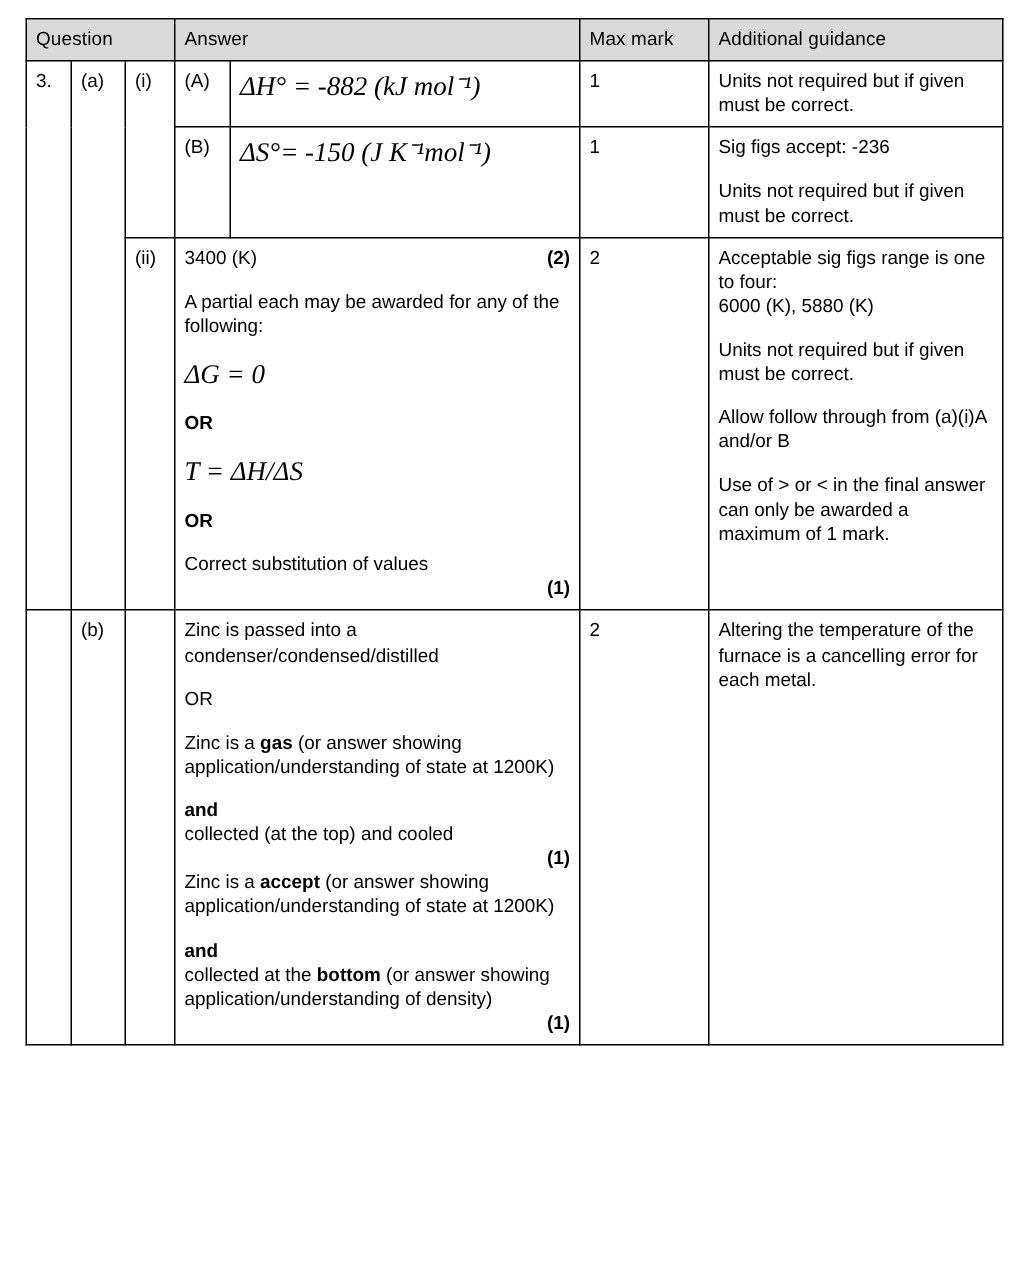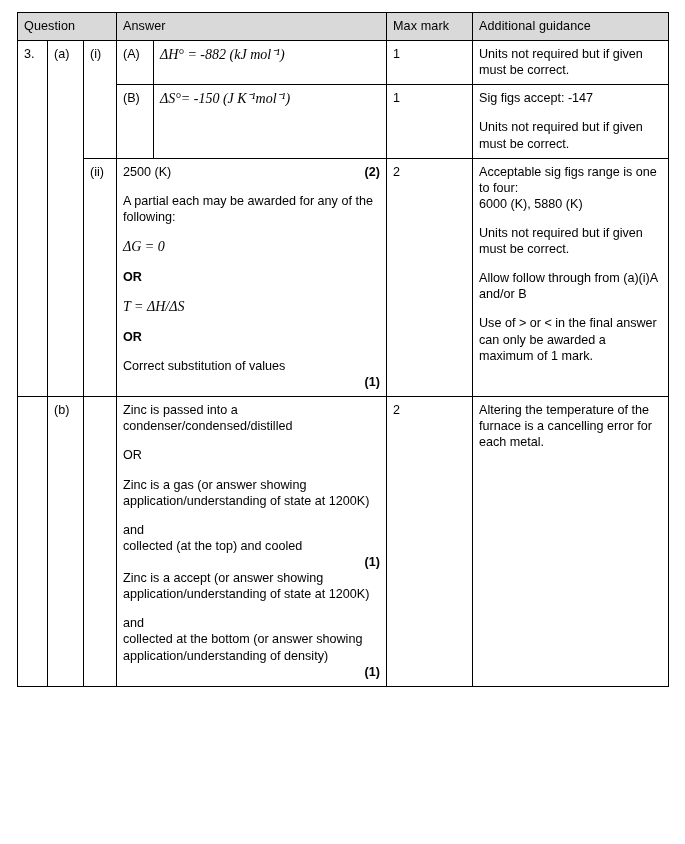--- a/index.html
+++ b/index.html
@@ -82,41 +82,41 @@
   td.answer { padding-left: 7px; }
   td.guidance { padding-left: 7px; }
 
   
   .para { margin: 0 0 0 0; }
   .para + .para { margin-top: 13px; }
   .para.tight + .para.tight { margin-top: 0; }
 
   .formula {
     font-family: "Liberation Serif", serif;
-    font-size: 14px;
+    font-size: 18px;
     font-style: italic;
     white-space: nowrap;
   }
 
   .or-bold { font-weight: bold; }
   .or-plain { font-weight: normal; }
 
   .mark-right {
     display: block;
     text-align: right;
     font-weight: bold;
     margin-top: 0;
   }
   .mark-inline-right {
     float: right;
     font-weight: bold;
   }
   .clr { clear: both; }
 
-  b, strong { font-weight: normal; }
+  b, strong { font-weight: bold; }
 </style>
 </head>
 <body>
 
 <div class="sheet">
 
   <table class="ms-table">
     <colgroup>
       <col class="c-q1">
         <col class="c-q2">
@@ -152,31 +152,31 @@
         </td>
       </tr>
 
       <tr>
         <td class="alabel">(B)</td>
         <td class="answer">
           <span class="formula">ΔS°= -150 (J K⁻¹mol⁻¹)</span>
         </td>
         <td class="maxmark">1</td>
         <td class="guidance">
-          <div class="para">Sig figs accept: -147</div>
+          <div class="para">Sig figs accept: -236</div>
           <div class="para">Units not required but if given must be correct.</div>
         </td>
       </tr>
 
       <tr>
         <td class="qroman">(ii)</td>
         <td class="answer" colspan="2">
           <div class="para">
             <span class="mark-inline-right">(2)</span>
-            <span>2500 (K)</span>
+            <span>3400 (K)</span>
             <span class="clr"></span>
           </div>
           <div class="para">A partial each may be awarded for any of the following:</div>
           <div class="para">
             <span class="formula">ΔG = 0</span>
           </div>
           <div class="para or-bold">OR</div>
           <div class="para">
             <span class="formula">T = ΔH/ΔS</span>
           </div>

